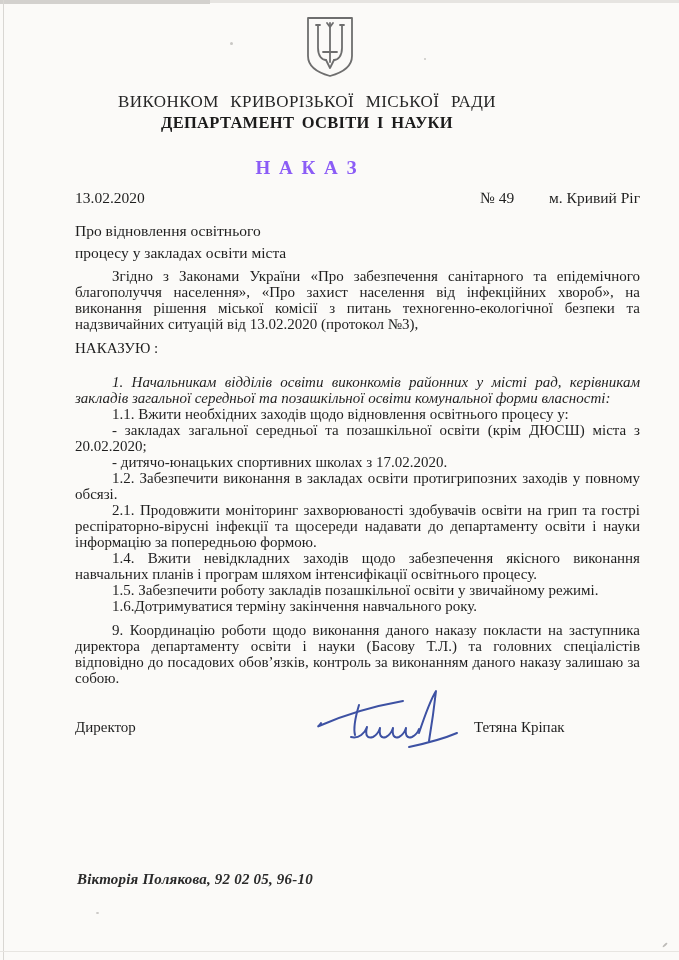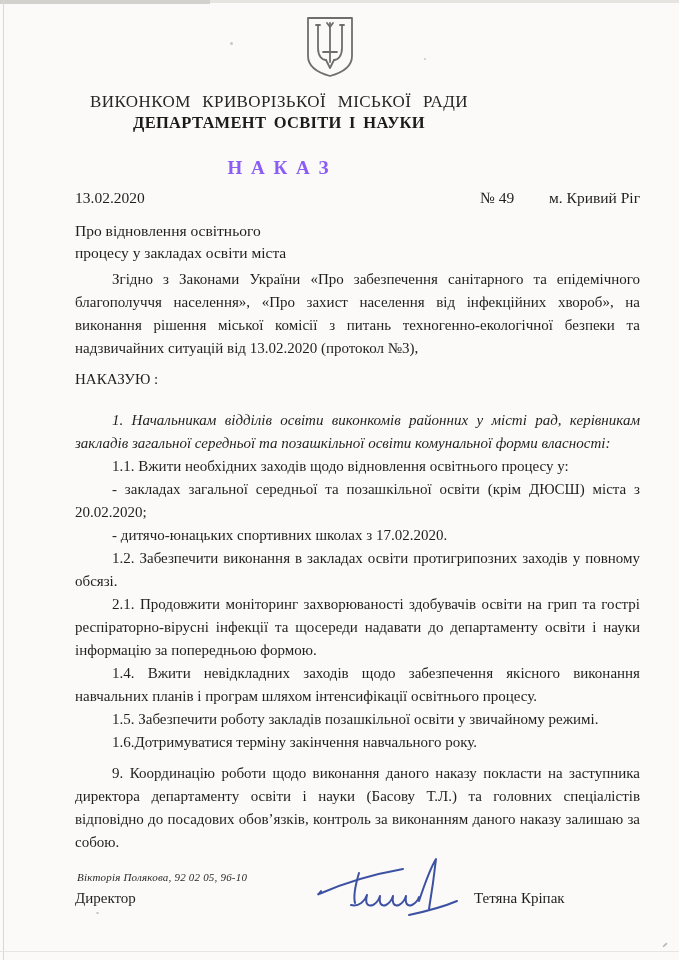--- a/index.html
+++ b/index.html
@@ -15,50 +15,50 @@
   .edge-left{position:absolute;top:0;left:3px;width:1px;height:960px;background:#d9d7d3;}
   .edge-bottom{position:absolute;left:0;right:0;top:951px;height:1px;background:#e7e5e1;}
   .speck{position:absolute;background:#c9c7c4;border-radius:50%;}
   .s1{left:230px;top:42px;width:3px;height:3px;}
   .s2{left:424px;top:58px;width:2px;height:2px;}
   .s3{left:96px;top:912px;width:3px;height:2px;}
   .s4{left:662px;top:944px;width:6px;height:2px;transform:rotate(-40deg);background:#bdbbb8;}
 
   .emblem{position:absolute;left:304px;top:16px;width:52px;height:62px;}
 
-  .org-block{position:absolute;top:92px;left:0;width:558px;text-align:center;}
+  .org-block{position:absolute;top:92px;left:0;width:558px;text-align:center;padding-left:28px;}
   .org1{font-size:17px;letter-spacing:.4px;word-spacing:7px;color:#262626;}
   .org2{font-size:16.5px;font-weight:bold;letter-spacing:.3px;word-spacing:3px;margin-top:1px;color:#1b1b1b;}
   .doctype{font-size:19px;font-weight:bold;letter-spacing:2px;margin-top:24px;color:#8b5cf6;}
 
   .meta-row{position:absolute;top:189px;left:75px;width:565px;height:22px;font-size:15.5px;}
   .meta-date{position:absolute;left:0;top:0;}
   .meta-place{position:absolute;left:0;width:100%;text-align:right;top:0;}
   .meta-num{position:absolute;left:405px;top:0;}
 
   .subject{position:absolute;top:220px;left:75px;font-size:15.5px;line-height:22px;}
 
   .body{
     position:absolute;top:268px;left:75px;width:565px;
-    font-size:15px;line-height:23px;text-align:justify;
+    font-size:15px;line-height:16px;text-align:justify;
   }
   .para{margin:0;text-indent:37px;}
   .intro{margin-bottom:8px;}
   .order-word{margin:0 0 18px 0;text-indent:0;text-align:left;}
   .italic{font-style:italic;}
   .gap-top{margin-top:8px;}
 
   .sig-row{position:relative;margin-top:27px;height:62px;text-align:center;}
   .sig-role{position:absolute;left:0;top:6px;text-indent:0;}
   .sig-name{position:absolute;left:399px;top:6px;text-indent:0;}
   .sig-script{position:absolute;left:232px;top:-32px;width:160px;height:92px;}
 
   .footer{
     position:absolute;top:871px;left:77px;
-    font-size:11px;font-style:italic;font-weight:normal;color:#2a2a2a;
+    font-size:15px;font-style:italic;font-weight:bold;color:#2a2a2a;
     letter-spacing:.2px;
   }
 </style>
 </head>
 <body>
 
 <div class="edge-top"></div>
 <div class="edge-top-dark"></div>
 <div class="edge-left"></div>
 <div class="edge-bottom"></div>

